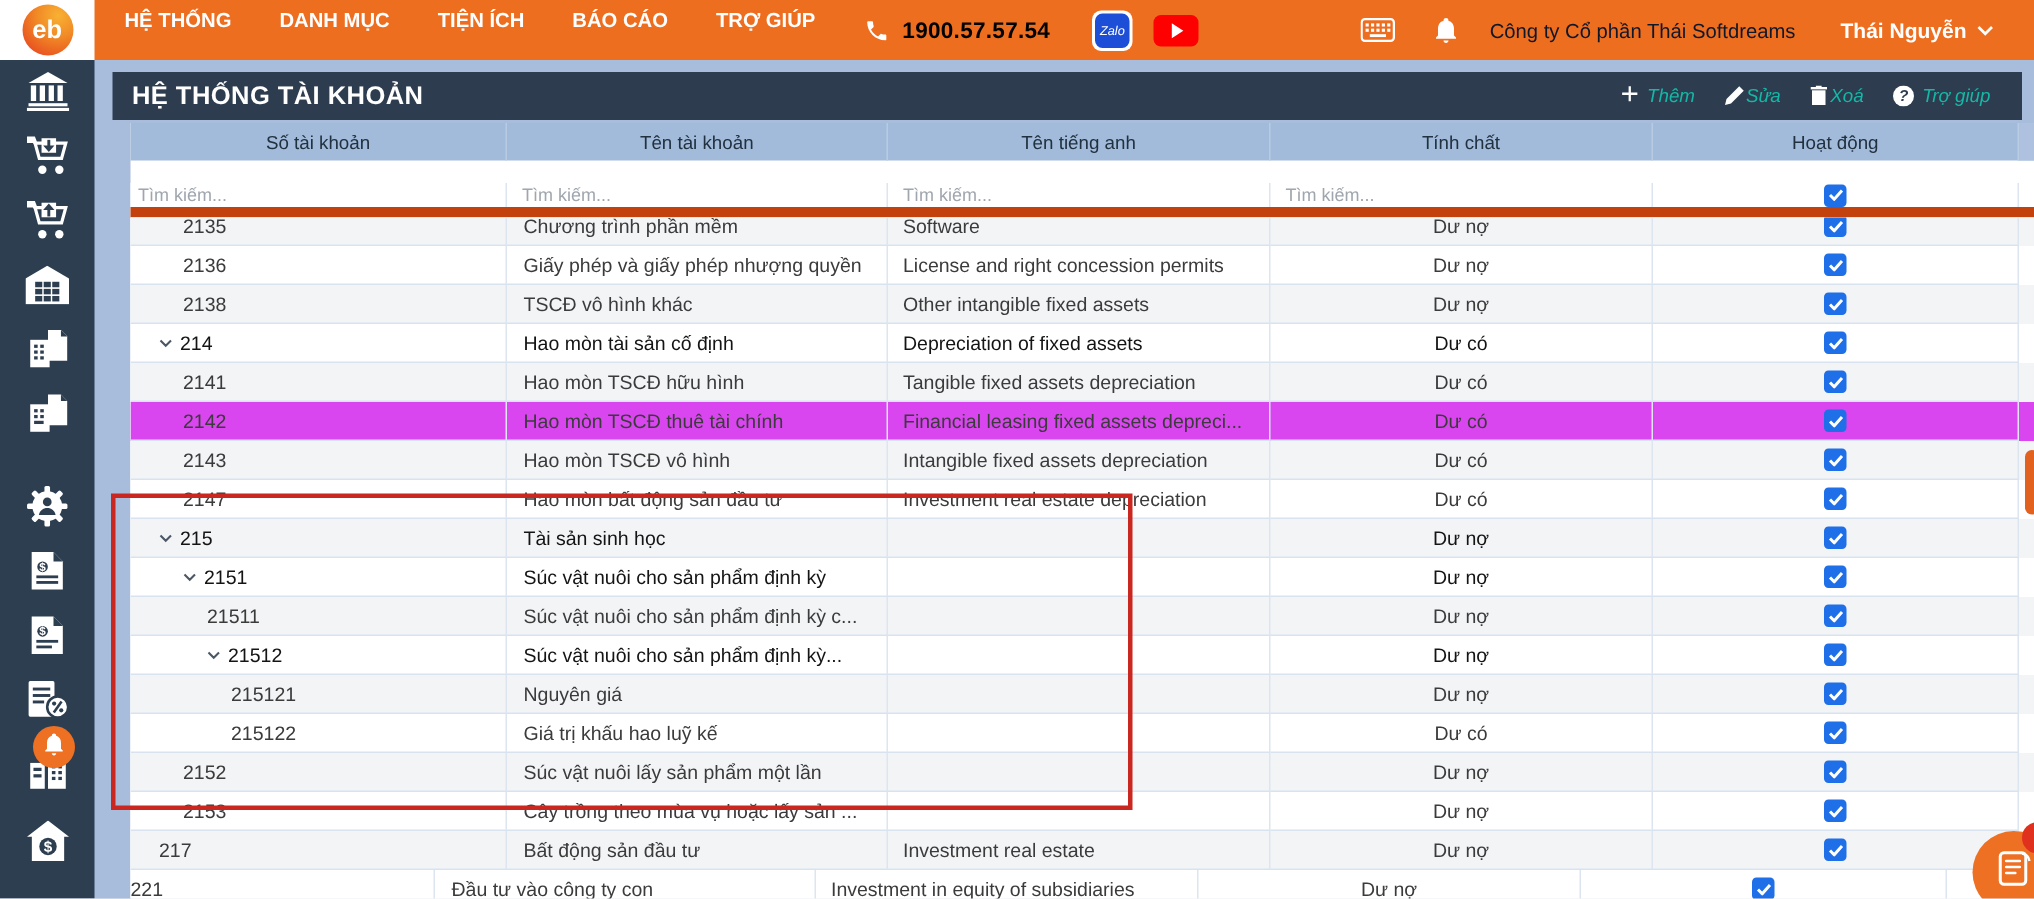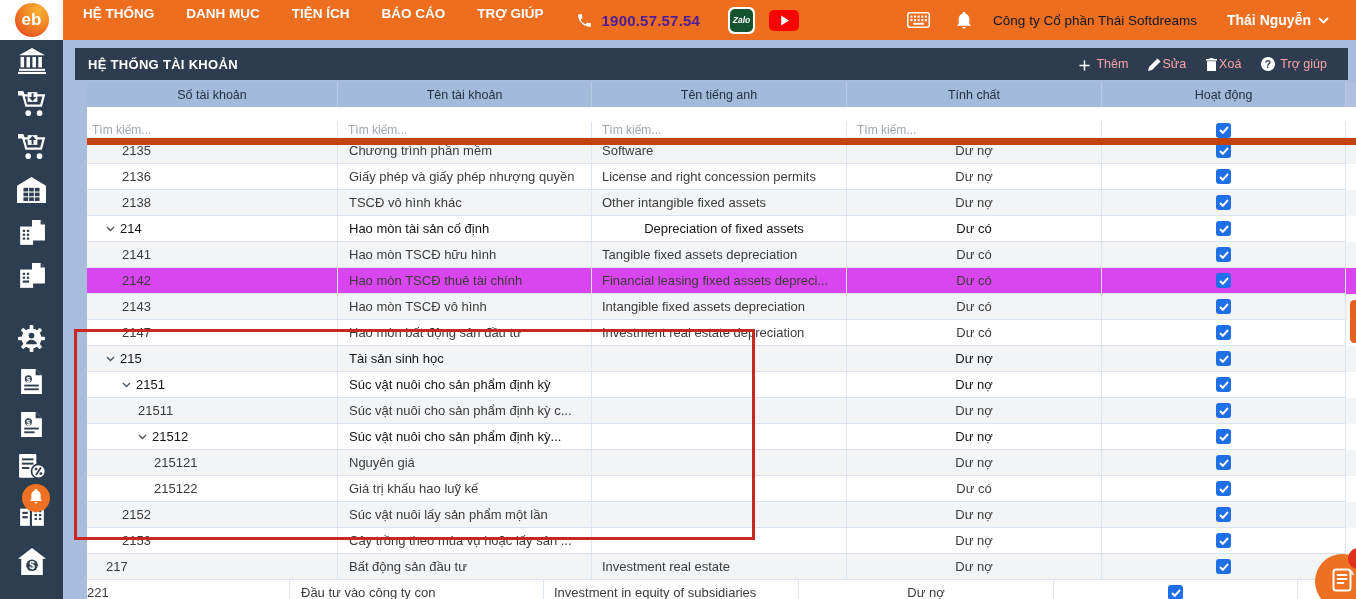--- a/index.html
+++ b/index.html
@@ -6,43 +6,43 @@
   html,body { width:1356px; height:599px; overflow:hidden; }
   body { font-family:"Liberation Sans","DejaVu Sans",sans-serif; position:relative; background:#a8bddc; }
 
   
   .topbar { position:absolute; left:0; top:0; width:1356px; height:40px; background:#ee6e20; display:flex; align-items:center; z-index:30; }
   .logo-box { width:63px; height:40px; background:#ffffff; display:flex; align-items:center; justify-content:center; flex:0 0 63px; }
   .logo-circle { width:34px; height:34px; border-radius:50%; background:radial-gradient(circle at 70% 22%, #f8b133 0%, #f18a26 40%, #e95420 80%, #e23b24 100%); display:flex; align-items:center; justify-content:center; }
   .logo-circle span { color:#fff; font-size:17px; font-weight:bold; letter-spacing:0; line-height:1; transform:translateY(-1px); }
   .menu { display:flex; height:52px; margin-left:4px; }
   .menu-item { color:#fff; font-size:13.5px; font-weight:600; line-height:40px; padding:0 16px; white-space:nowrap; cursor:pointer; }
-  .phone { display:flex; align-items:center; margin-left:16px; color:#4c1d95;justify-content:space-between; }
+  .phone { display:flex; align-items:center; margin-left:16px; color:#000000;justify-content:space-between; }
   .phone svg { margin-right:9px; }
   .phone-number { font-size:15px; font-weight:600; letter-spacing:.2px; }
   .zalo { width:27px; height:27px; margin-left:28px; background:#fff; border-radius:6px; display:flex; align-items:center; justify-content:center; }
-  .zalo-inner { width:23px; height:23px; background:#14532d; border-radius:5px; color:#fff; font-size:8.5px; font-weight:bold; font-style:italic; display:flex; align-items:center; justify-content:center; }
+  .zalo-inner { width:23px; height:23px; background:#1d4ed8; border-radius:5px; color:#fff; font-size:8.5px; font-weight:normal; font-style:italic; display:flex; align-items:center; justify-content:center; }
   .youtube { width:30px; height:21px; margin-left:14px; background:#ff0000; border-radius:5px; display:flex; align-items:center; justify-content:center; }
   .spacer { flex:1; }
   .tb-icon { display:flex; align-items:center; }
   .company { color:#0f172a; font-size:13.5px; margin-left:21px; white-space:nowrap; }
   .branch { color:#fff; font-size:14px; font-weight:bold; margin-left:30px; white-space:nowrap; }
   .caret { margin-left:7px; margin-right:27px; display:flex; align-items:center; }
 
   
   .sidebar { position:absolute; left:0; top:40px; width:63px; height:559px; background:#2d3e50; z-index:20; }
   .side-item { position:absolute; left:0; width:63px; height:36px; display:flex; align-items:center; justify-content:center; cursor:pointer; }
   .notif-bubble { position:absolute; left:22px; top:444px; width:28px; height:28px; border-radius:50%; background:#ee7023; display:flex; align-items:center; justify-content:center; z-index:2; cursor:pointer; }
 
   
   .main { position:absolute; left:63px; top:40px; width:1293px; height:559px; background:#a8bddc; }
   .titlebar { position:absolute; left:12px; top:8px; width:1273px; height:32px; background:#2d3c4e; display:flex; align-items:center; color:#fff; }
-  .panel-title { font-size:13px; font-weight:600; letter-spacing:.3px; padding-left:13px; }
+  .panel-title { font-size:17px; font-weight:600; letter-spacing:.3px; padding-left:13px; }
   .actions { margin-left:auto; display:flex; align-items:center; padding-right:21px; }
-  .action-btn { display:flex; align-items:flex-end; color:#fca5a5; font-size:12.5px; margin-left:20px; cursor:pointer; white-space:nowrap; }
+  .action-btn { display:flex; align-items:flex-start; color:#14b8a6; font-size:12.5px; margin-left:20px; cursor:pointer; white-space:nowrap;font-style:italic; }
   .action-btn .a-icon { display:flex; align-items:center; }
 
   
   .grid { position:absolute; left:24px; top:42px; width:1273px; height:517px; background:#fff; }
   .grid-header { display:flex; height:25px; background:#a3bbda; }
   .grid-header .hcell { font-size:12.5px; color:#21313f; display:flex; align-items:center; justify-content:center; border-right:1px solid #b9cbe2; }
   .grid-header .hstub { background:#aec2df; }
   .grid-filter { display:flex; height:23px; background:#fff; border-bottom:7px solid #c2410c;margin-top:15px; }
   .grid-filter .fcell { font-size:12px; color:#9fa6ad; display:flex; align-items:center; border-right:1px solid #dde6f0; }
   .grid-body { position:relative; height:469px; overflow:hidden; background:#fff; }
@@ -444,21 +444,21 @@
                 <span class="chev">
                   <svg width="9" height="6" viewBox="0 0 9 6">
                     <polyline points="1,1 4.5,4.5 8,1" fill="none" stroke="#4b5765" stroke-width="1.4"></polyline>
                   </svg>
                 </span>
                 <span>214</span>
               </div>
               <div class="cell c-name" style="width: 254px;">
                 <span>Hao mòn tài sản cố định</span>
               </div>
-              <div class="cell c-eng" style="width: 255px; justify-content: center;">
+              <div class="cell c-eng" style="width: 255px;">
                 <span>Depreciation of fixed assets</span>
               </div>
               <div class="cell c-nature" style="width: 255px;">
                 <span>Dư có</span>
               </div>
               <div class="cell c-active" style="width: 244px;">
                 <span class="checkbox">
                   <span><svg width="10" height="8" viewBox="0 0 10 8">
                       <polyline points="1,4 3.8,6.8 9,1" fill="none" stroke="#fff" stroke-width="2"></polyline>
                     </svg></span>

